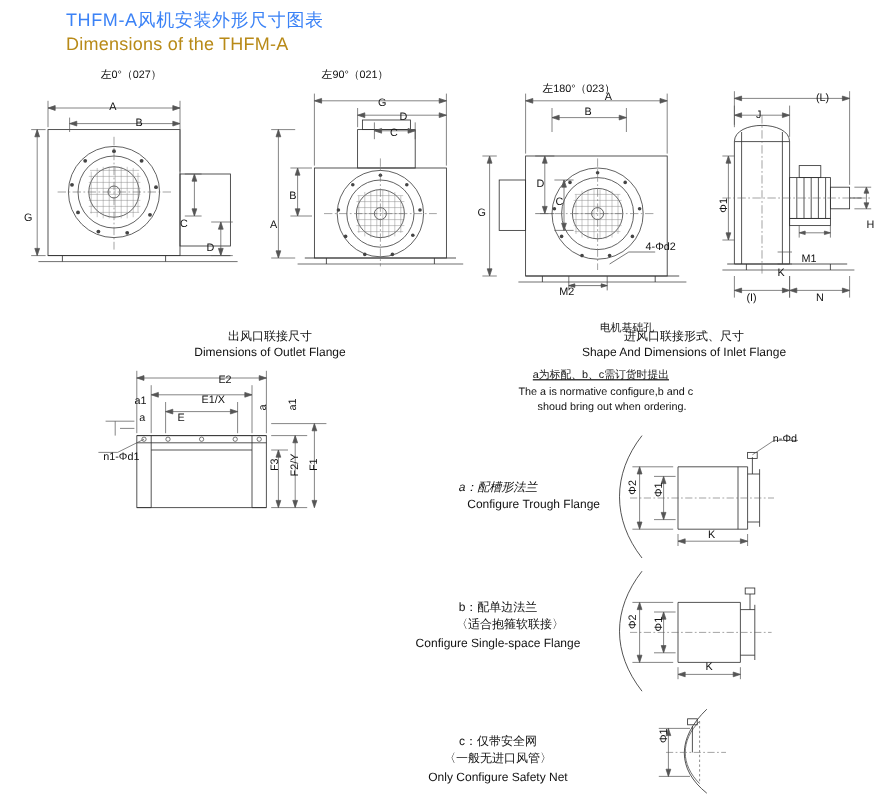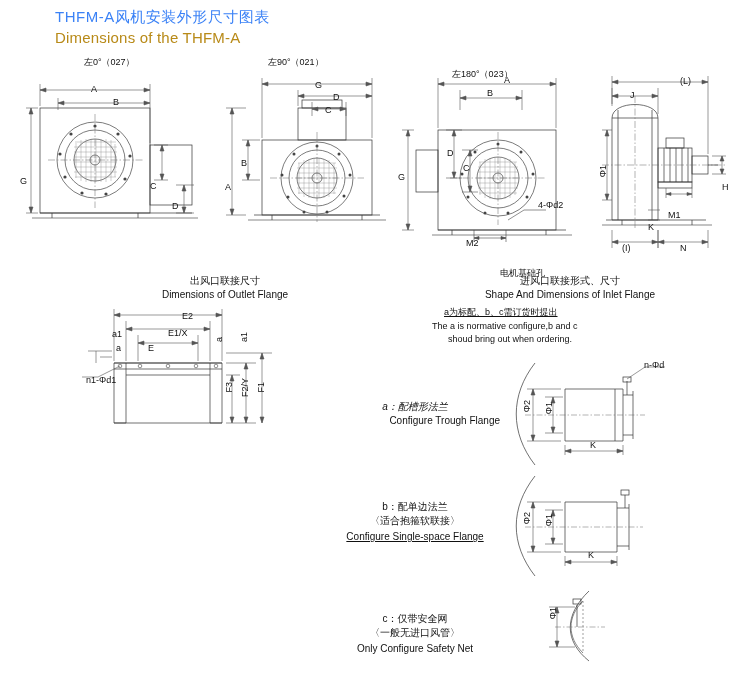--- a/index.html
+++ b/index.html
@@ -600,22 +600,22 @@
         <line x1="140" y1="12" x2="160" y2="12"></line>
       </g>
     </svg>
   </div>
   <div class="abs lbl" style="left:644px; top:360px;">n-Φd</div>
   <div class="abs lbl vert" style="left:522px; top:400px;">Φ2</div>
   <div class="abs lbl vert" style="left:544px; top:402px;">Φ1</div>
   <div class="abs lbl" style="left:590px; top:440px;">K</div>
 
   <div class="abs caption" style="left:330px; top:500px; width:170px;">b：配单边法兰</div>
-  <div class="abs caption" style="left:330px; top:514px; width:170px;">〈适合抱箍软联接〉</div>
-  <div class="abs caption" style="left:330px; top:530px; width:170px;text-decoration:underline;">Configure Single-space Flange</div>
+  <div class="abs caption" style="left:340px; top:514px; width:170px;">〈适合抱箍软联接〉</div>
+  <div class="abs caption" style="left:330px; top:530px; width:170px;">Configure Single-space Flange</div>
 
   <div class="abs" style="left:505px; top:470px; width:215px; height:110px;">
     <svg width="215" height="110" viewBox="0 0 215 110">
       <g stroke="#333" fill="none" stroke-width="0.7">
         <path d="M30,6 C5,38 5,74 30,106"></path>
         <path d="M60,32 L60,82 L112,82 L112,32 Z"></path>
         <line x1="112" y1="38" x2="124" y2="38"></line>
         <line x1="112" y1="76" x2="124" y2="76"></line>
         <line x1="124" y1="34" x2="124" y2="80"></line>
         <rect x="116" y="20" width="8" height="5"></rect>

